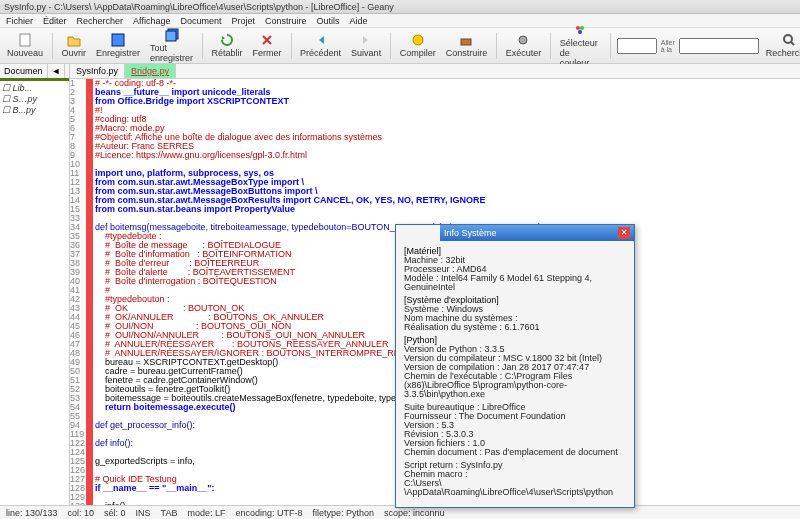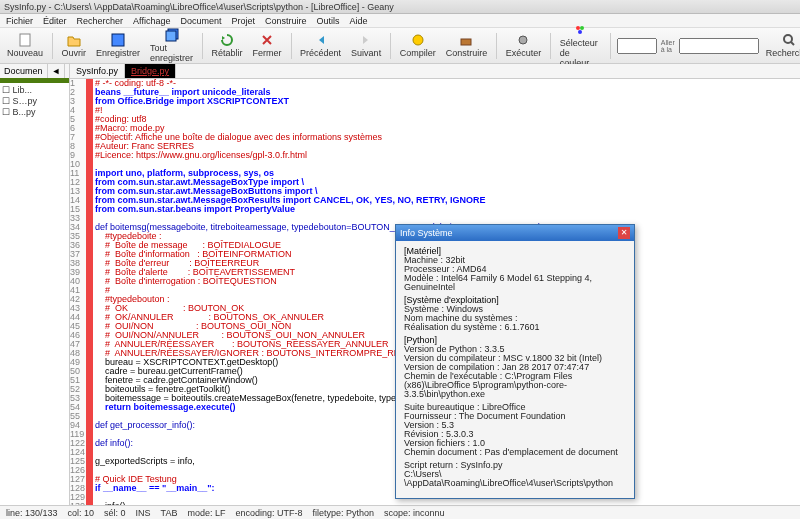--- a/index.html
+++ b/index.html
@@ -13,37 +13,37 @@
 .geany .toolbar { background: linear-gradient(#fafafa,#e8e8e8); height: 36px; display: flex; align-items: center; gap: 4px; padding: 2px 4px; border-bottom: 1px solid #ccc; }
 .geany .toolbar .tb { display: flex; flex-direction: column; align-items: center; justify-content: center; gap: 1px; padding: 1px 3px; cursor: pointer; font-size: 7px; color: #333; }
 .geany .toolbar .tb svg { width: 14px; height: 14px; }
 .geany .toolbar .sep { width: 1px; height: 26px; background: #ccc; margin: 0 2px; }
 .geany .toolbar .stretch { flex: 1; display: flex; align-items: center; gap: 4px; }
 .geany .toolbar input[type=number] { width: 40px; font-size: 8px; height: 16px; }
 .geany .toolbar .search { font-size: 8px; height: 16px; width: 80px; }
 
 .geany .body { flex: 1; display: flex; overflow: hidden; }
 .geany .side { width: 70px; background: #fff; border-right: 1px solid #ccc; display: flex; flex-direction: column; }
-.geany .side .tabs { display: flex; font-size: 8px; background: #f5f5f5; border-bottom: 5px solid #4d7c0f; }
+.geany .side .tabs { display: flex; font-size: 8px; background: #f5f5f5; border-bottom: 3px solid #4d7c0f; }
 .geany .side .tabs .tab { padding: 2px 4px; border-right: 1px solid #ccc; }
-.geany .side .tree { flex: 1; padding: 2px; font-size: 8px; color: #333; line-height: 11px; }
+.geany .side .tree { flex: 1; padding: 2px; font-size: 8px; color: #333; line-height: 11px; font-style: italic; }
 .geany .editor { flex: 1; display: flex; flex-direction: column; }
 .geany .editor .etabs { display: flex; font-size: 8px; background: #f5f5f5; border-bottom: 1px solid #ccc; }
 .geany .editor .etabs .tab { padding: 2px 6px; border-right: 1px solid #ccc; }
-.geany .editor .etabs .tab.active { background: #000000; color: #c33; text-decoration: underline; }
+.geany .editor .etabs .tab.active { background: #86efac; color: #c33; text-decoration: underline; }
 .geany .code { flex: 1; display: flex; font-family: 'Courier New', monospace; font-size: 8px; overflow: hidden; background: #fff; position: relative; }
 .geany .code .gutter { width: 22px; background: #fafafa; color: #888; text-align: right; padding-right: 16px; border-right: 7px solid #ef4444; line-height: 9px; }
 .geany .code .lines { flex: 1; white-space: pre; line-height: 9px; color: #000; padding-left: 2px; }
 .kw { color: #00f; font-weight: bold; }
 .cm { color: #c00; }
 .fn { color: #00b; }
 .geany .status { height: 14px; background: #f5f5f5; border-top: 1px solid #ccc; display: flex; gap: 10px; padding: 0 6px; align-items: center; font-size: 8px; color: #333; }
 
 .dialog { position: absolute; left: 395px; top: 224px; width: 240px; background: #f4f4f4; border: 1px solid #3a6ea5; box-shadow: 2px 2px 6px rgba(0,0,0,.3); }
-.dialog .dtitle { background: linear-gradient(#5ea0e8,#2b6cc4); color: #fff; height: 16px; display: flex; align-items: center; justify-content: space-between; padding: 0 4px; font-size: 9px; }
+.dialog .dtitle { background: linear-gradient(#5ea0e8,#2b6cc4); color: #fff; height: 16px; display: flex; align-items: center; justify-content: space-between; padding: 0 4px; font-size: 9px; margin-left: 44px; }
 .dialog .dtitle .x { width: 12px; height: 12px; background: #d44; color: #fff; text-align: center; line-height: 12px; cursor: pointer; font-size: 8px; }
 .dialog .dbody { padding: 6px 8px; font-size: 7px; line-height: 9px; color: #222; }
 .dialog .dbody .grp { margin-bottom: 4px; }
 .dialog .dbody .h { color: #000; }
 
 svg { display: block; }
 </style>
 </head>
 <body>
 
@@ -329,19 +329,20 @@
     <div class="grp">
       <div>Suite bureautique : LibreOffice</div>
       <div>Fournisseur : The Document Foundation</div>
       <div>Version : 5.3</div>
       <div>Révision : 5.3.0.3</div>
       <div>Version fichiers : 1.0</div>
       <div>Chemin document : Pas d'emplacement de document</div>
     </div>
     <div class="grp">
       <div>Script return : SysInfo.py</div>
+      <div>Chemin macro :</div>
       <div>C:\Users\</div>
       <div>              \AppData\Roaming\LibreOffice\4\user\Scripts\python</div>
 
     </div>
   </div>
 
 </div>
 
 </body></html>

